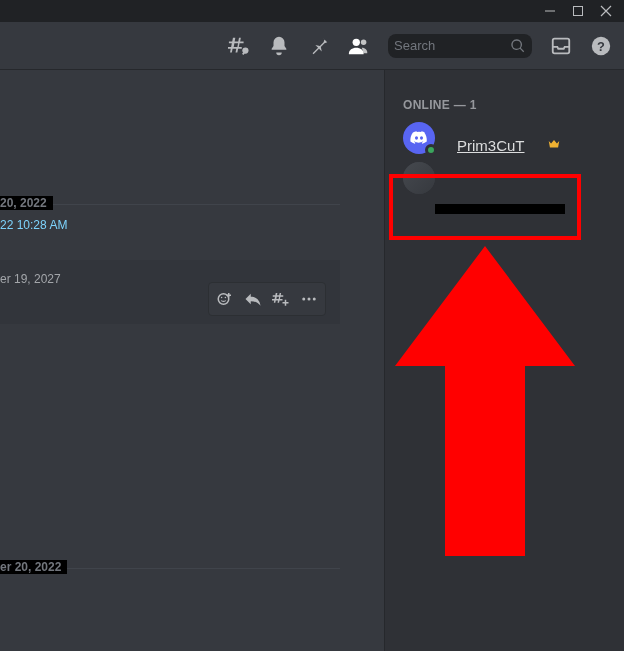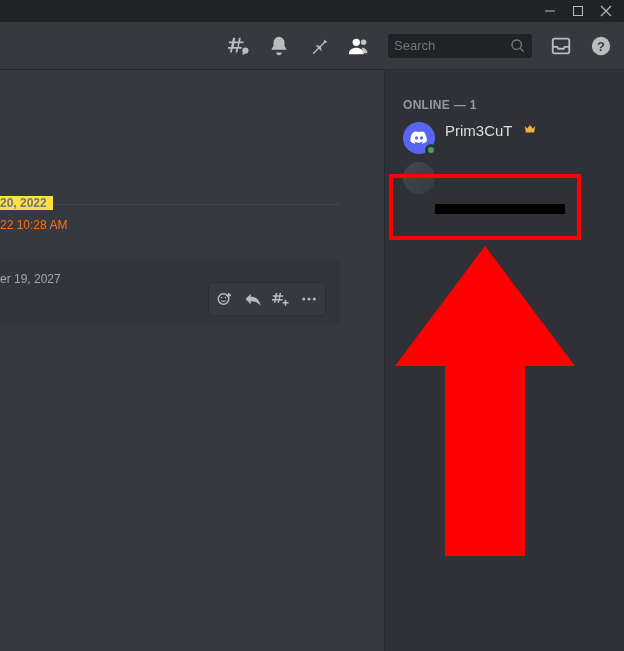--- a/index.html
+++ b/index.html
@@ -36,21 +36,21 @@
       justify-content: flex-end;
       padding: 0 12px;
       gap: 18px;
     }
     .tool-icon { color: #b9bbbe; display: flex; align-items: center; cursor: pointer; }
     .tool-icon svg { width: 22px; height: 22px; }
     .tool-icon.active { color: #fff; }
 
     .search {
       background: #202225;
-      border-radius: 3px;
+      border-radius: 8px;
       width: 144px;
       height: 24px;
       display: flex;
       align-items: center;
       padding: 0 6px;
       color: #72767d;
       font-size: 13px;
     }
     .search span { flex: 1; }
     .search svg { width: 16px; height: 16px; }
@@ -73,30 +73,30 @@
     }
     .divider::before {
       content: "";
       position: absolute;
       left: 0; right: 60px; top: 50%;
       border-top: 1px solid #40444b;
     }
     .divider span {
       position: absolute;
       right: 0;
-      background: #fde047;
+      background: #000000;
       padding: 0 6px;
       top: 0;
       text-align: center;
     }
     .divider.left-only::before { right: 0; left: 0; }
     .divider.left-only span { left: 0; right: auto; padding-left: 0; }
 
     .timestamp {
-      color: #f97316;
+      color: #7dd3fc;
       font-size: 12px;
       padding-left: 0;
     }
 
     .msg-block {
       background: #32353b;
       padding: 12px 16px 38px 0;
       position: relative;
       margin-top: 28px;
     }
@@ -133,24 +133,25 @@
     .group-head {
       color: #96989d;
       font-size: 12px;
       font-weight: 600;
       letter-spacing: .3px;
       text-transform: uppercase;
       padding: 10px 6px 6px 8px;
     }
     .member {
       display: flex;
-      align-items: flex-start;
-      gap: 10px;
+      align-items: flex-end;
+      gap: 22px;
       padding: 4px 8px;
       border-radius: 4px;
+      text-decoration: underline;
     }
     .avatar {
       width: 32px; height: 32px; border-radius: 50%;
       position: relative;
       flex-shrink: 0;
     }
     .av-blurple { background: #5865f2; display:flex; align-items:center; justify-content:center; }
     .av-blurple svg { width: 20px; height: 20px; fill: #fff; }
     .status-dot {
       position: absolute; right: -2px; bottom: -2px;
@@ -289,20 +290,23 @@
         <div class="act">
           <svg viewBox="0 0 24 24" fill="currentColor">
               <circle cx="5" cy="12" r="2"></circle>
               <circle cx="12" cy="12" r="2"></circle>
               <circle cx="19" cy="12" r="2"></circle>
             </svg>
         </div>
       </div>
     </div>
 
+    <div class="divider d3 left-only">
+      <span>er 20, 2022</span>
+    </div>
   </div>
 
   <div class="members">
     <div class="group-head">ONLINE — 1</div>
     <div class="member">
       <div class="avatar av-blurple">
         <svg viewBox="0 0 24 24">
             <path d="M19.3 5.3A17 17 0 0 0 15 4l-.4.8a15 15 0 0 0-5.2 0L9 4a17 17 0 0 0-4.3 1.3C2 9 1.4 12.6 1.7 16.1A17 17 0 0 0 7 18.8l.8-1.2c-.7-.3-1.4-.6-2-1l.4-.3c3.5 1.7 7.2 1.7 10.6 0l.4.3c-.6.4-1.3.7-2 1l.8 1.2a17 17 0 0 0 5.3-2.7c.4-4.2-.6-7.8-3-10.8zM9 14c-1 0-1.8-1-1.8-2s.8-2 1.8-2 1.8 1 1.8 2-.8 2-1.8 2zm6 0c-1 0-1.8-1-1.8-2s.8-2 1.8-2 1.8 1 1.8 2-.8 2-1.8 2z"></path>
           </svg>
         <div class="status-dot"></div>

